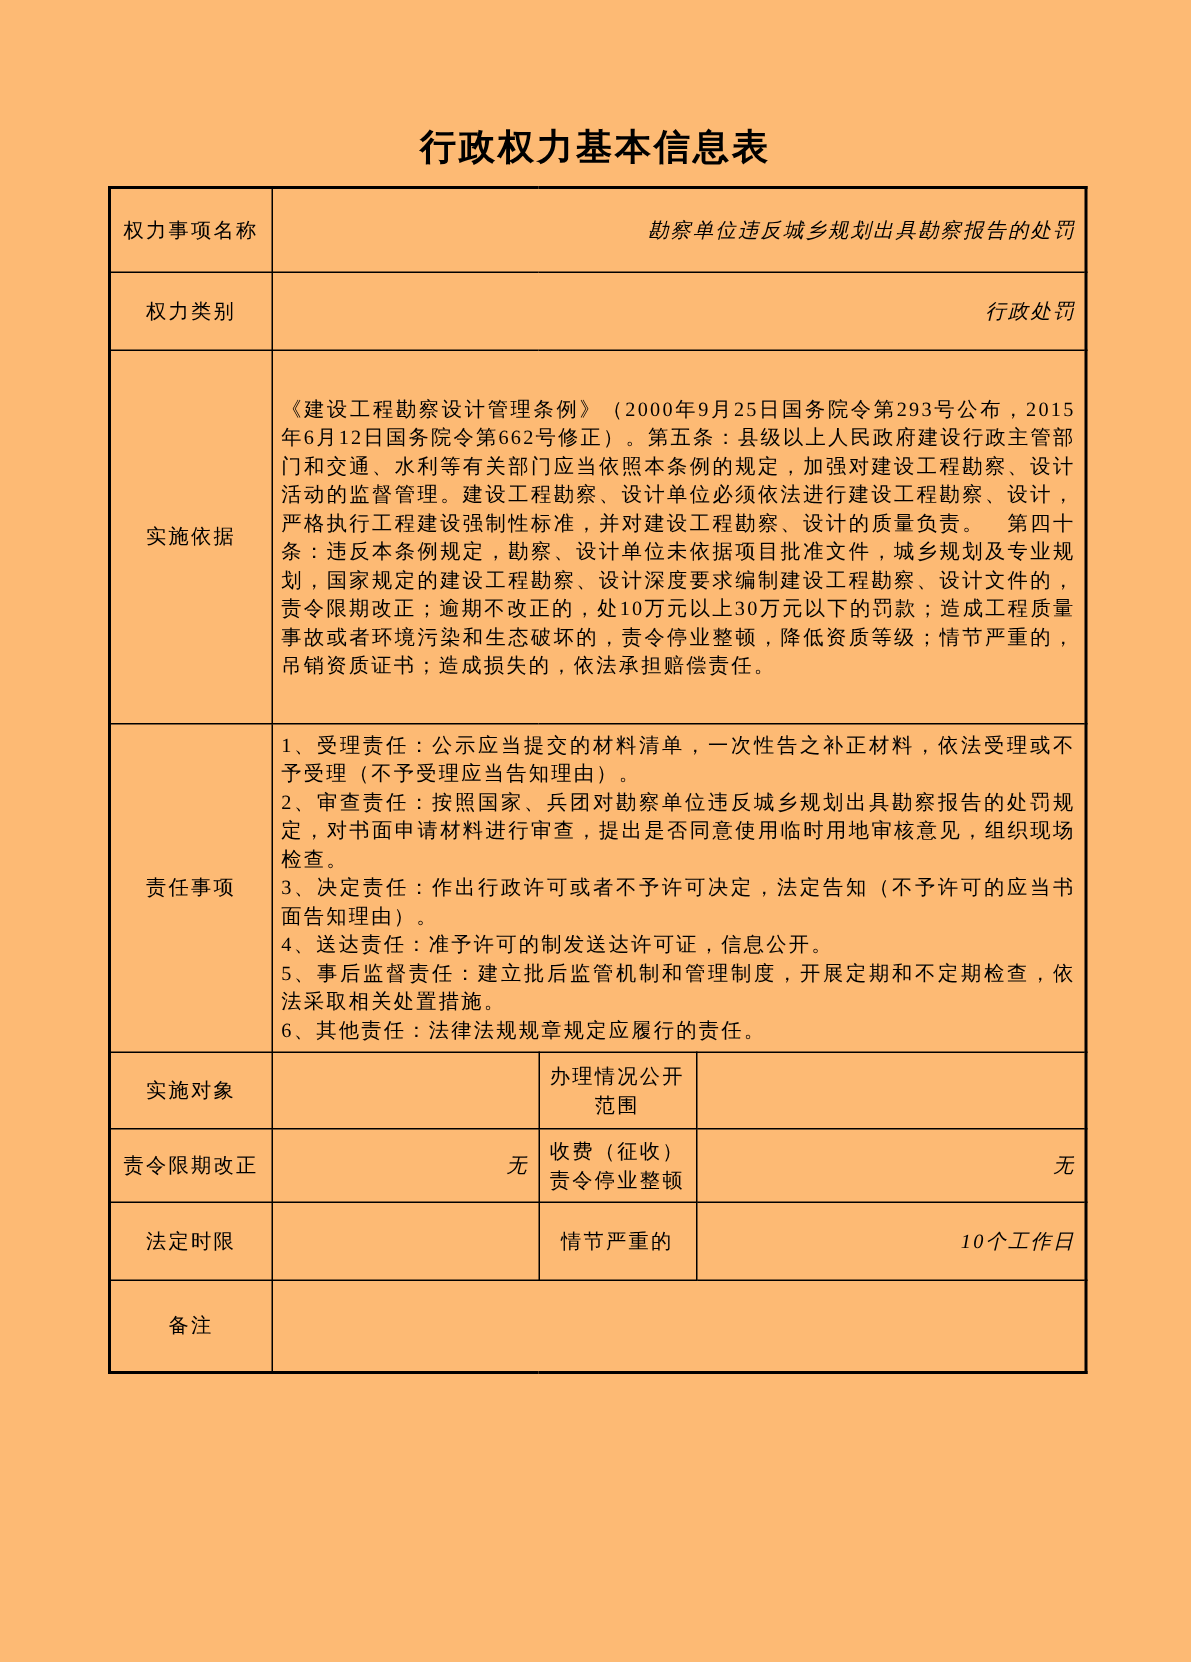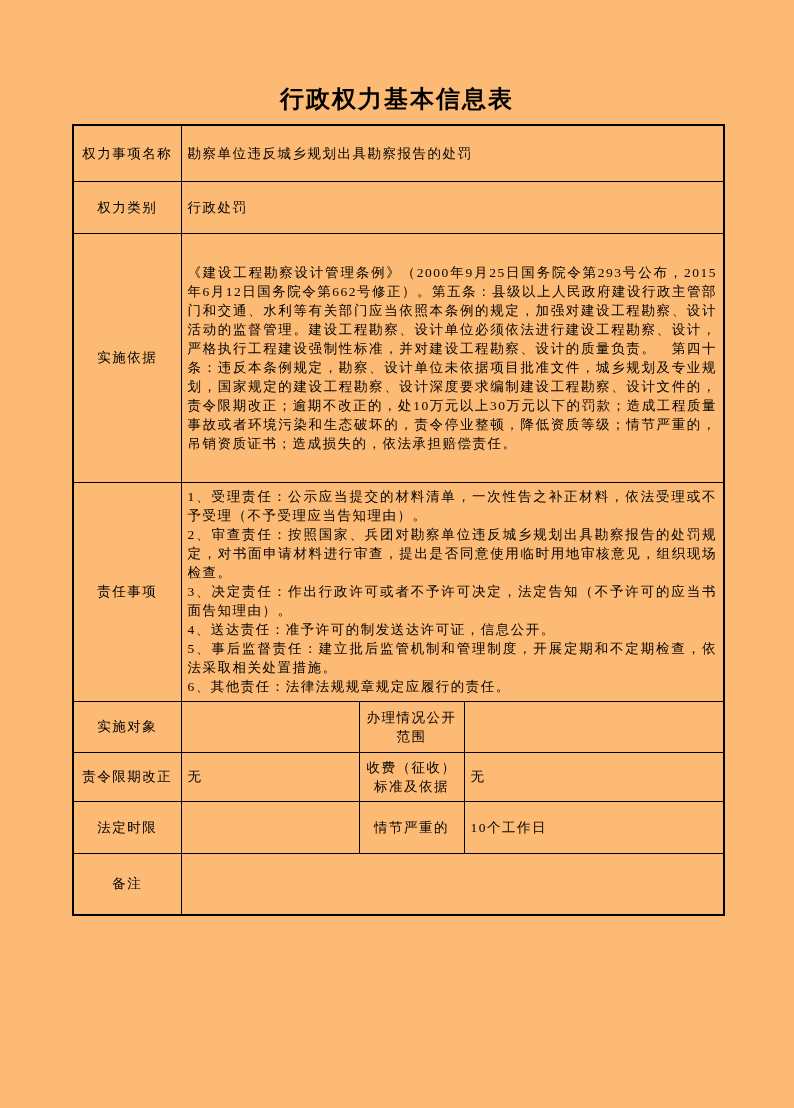--- a/index.html
+++ b/index.html
@@ -34,21 +34,21 @@
   td {
     border: 1px solid #000000;
     font-size: 13.5px;
     letter-spacing: 1.5px;
     line-height: 19px;
     vertical-align: middle;
     padding: 2px 6px;
     overflow: hidden;
   }
   td.label { text-align: center; margin-left: 48px; }
-  td.center { text-align: left; }
+  td.center { text-align: right; font-style: italic; }
   td.longtext {
     text-align: justify;
     padding: 4px 6px;
   }
   td.pre { white-space: pre-wrap; }
   tr.r-name     { height: 56px; }
   tr.r-category { height: 52px; }
   tr.r-basis    { height: 249px; }
   tr.r-duty     { height: 219px; }
   tr.r-subject  { height: 51px; }
@@ -102,21 +102,21 @@
       <tr class="r-target">
         <td class="label">实施对象</td>
         <td class="center"></td>
         <td class="label">办理情况公开范围</td>
         <td class="center"></td>
       </tr>
 
       <tr class="r-joint">
         <td class="label">责令限期改正</td>
         <td class="center">无</td>
-        <td class="label">收费（征收）标准及依据</td>
+        <td class="label">收费（征收）责令停业整顿</td>
         <td class="center">无</td>
       </tr>
 
       <tr class="r-deadline">
         <td class="label">法定时限</td>
         <td class="center"></td>
         <td class="label">情节严重的</td>
         <td class="center">10个工作日</td>
       </tr>
 

